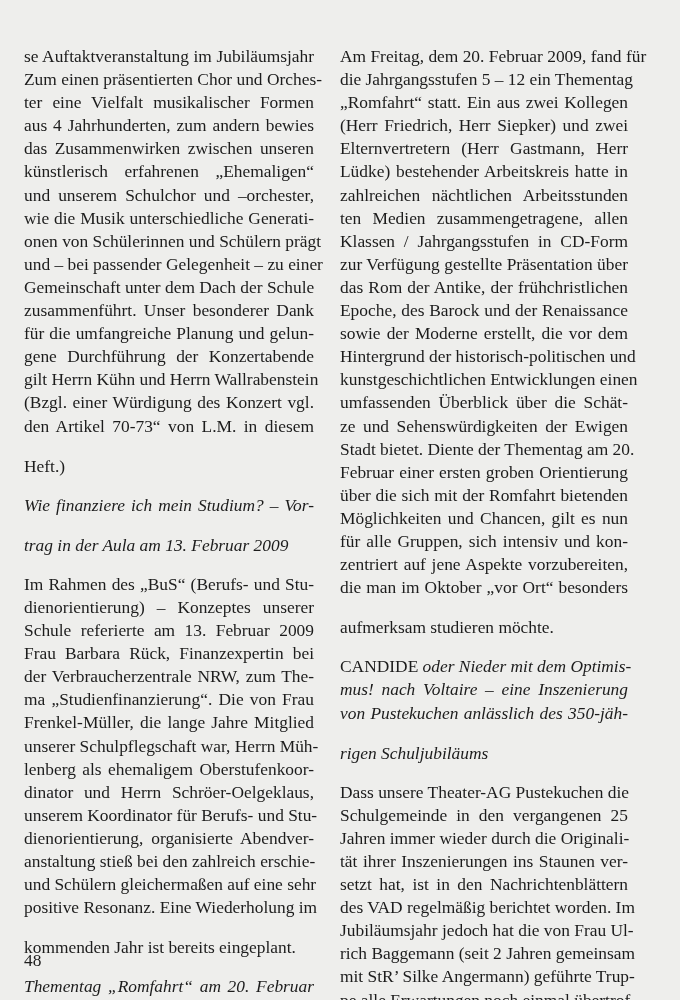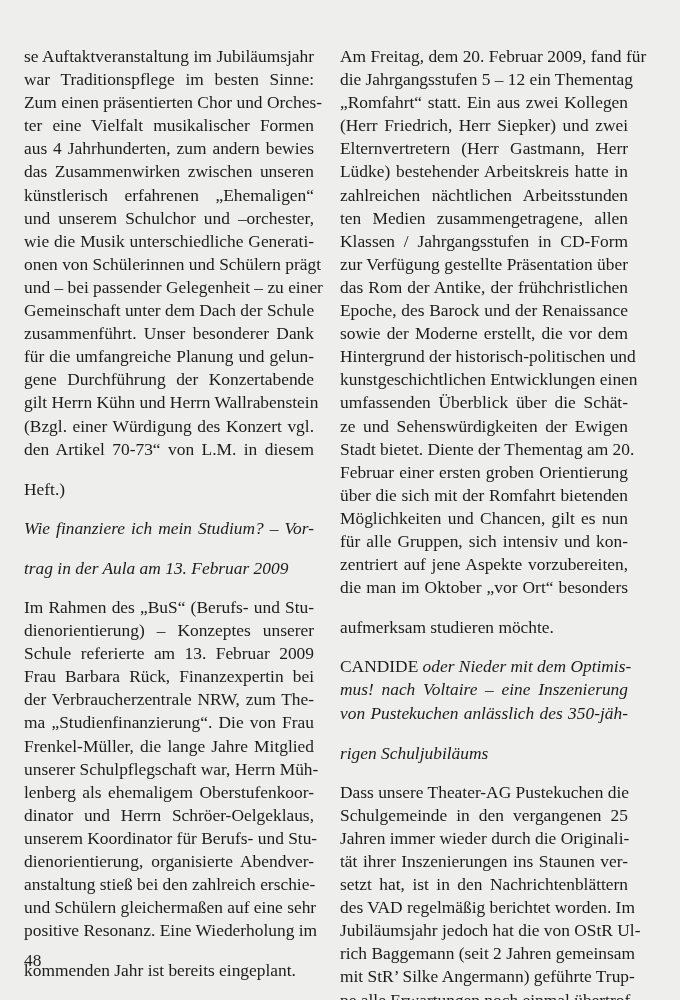--- a/index.html
+++ b/index.html
@@ -35,21 +35,20 @@
     left: 24px; top: 950px;
     font-size: 17.4px;
   }
 </style>
 </head>
 <body>
 
 <div class="col col-left">
   <div class="para">
       <span class="line">se Auftaktveranstaltung im Jubiläumsjahr</span>
-      <span class="line">war Traditionspflege im besten Sinne:</span>
       <span class="line">Zum einen präsentierten Chor und Orches-</span>
       <span class="line">ter eine Vielfalt musikalischer Formen</span>
       <span class="line">aus 4 Jahrhunderten, zum andern bewies</span>
       <span class="line">das Zusammenwirken zwischen unseren</span>
       <span class="line">künstlerisch erfahrenen „Ehemaligen“</span>
       <span class="line">und unserem Schulchor und –orchester,</span>
       <span class="line">wie die Musik unterschiedliche Generati-</span>
       <span class="line">onen von Schülerinnen und Schülern prägt</span>
       <span class="line">und – bei passender Gelegenheit – zu einer</span>
       <span class="line">Gemeinschaft unter dem Dach der Schule</span>
@@ -123,20 +122,20 @@
     <span class="line em">von Pustekuchen anlässlich des 350-jäh-</span>
     <span class="line last em">rigen Schuljubiläums</span>
   </div>
   <div class="para">
       <span class="line">Dass unsere Theater-AG Pustekuchen die</span>
       <span class="line">Schulgemeinde in den vergangenen 25</span>
       <span class="line">Jahren immer wieder durch die Originali-</span>
       <span class="line">tät ihrer Inszenierungen ins Staunen ver-</span>
       <span class="line">setzt hat, ist in den Nachrichtenblättern</span>
       <span class="line">des VAD regelmäßig berichtet worden. Im</span>
-      <span class="line">Jubiläumsjahr jedoch hat die von OStR Ul-</span>
+      <span class="line">Jubiläumsjahr jedoch hat die von Frau Ul-</span>
       <span class="line">rich Baggemann (seit 2 Jahren gemeinsam</span>
       <span class="line">mit StR’ Silke Angermann) geführte Trup-</span>
       <span class="line">pe alle Erwartungen noch einmal übertrof-</span>
     </div>
 </div>
 
 <div class="page-number">48</div>
 
 </body></html>

